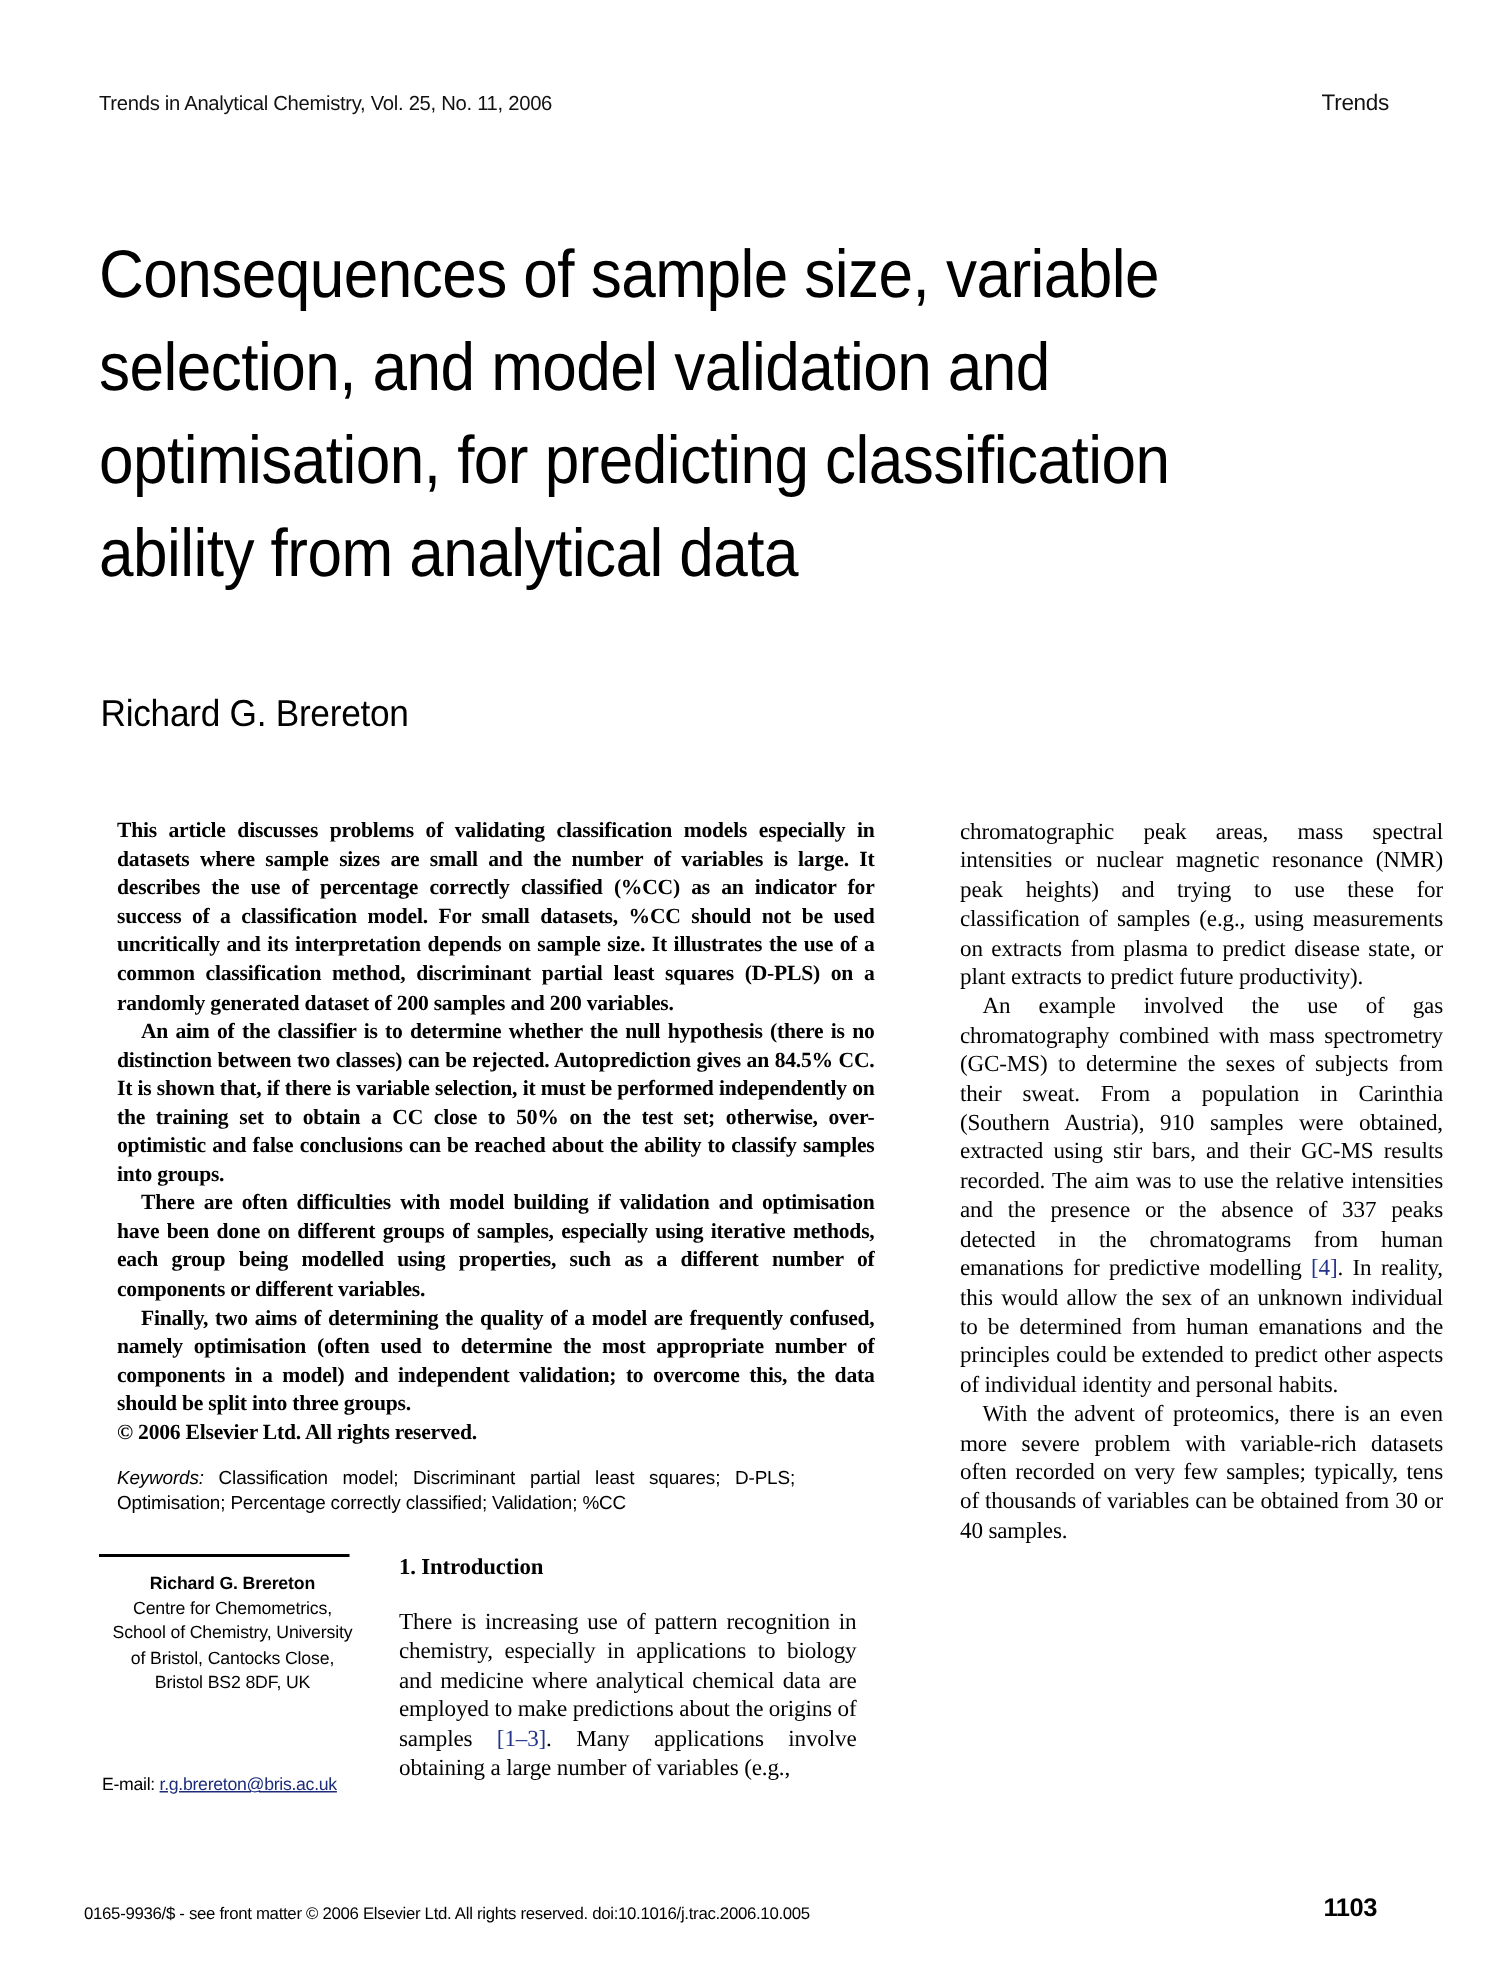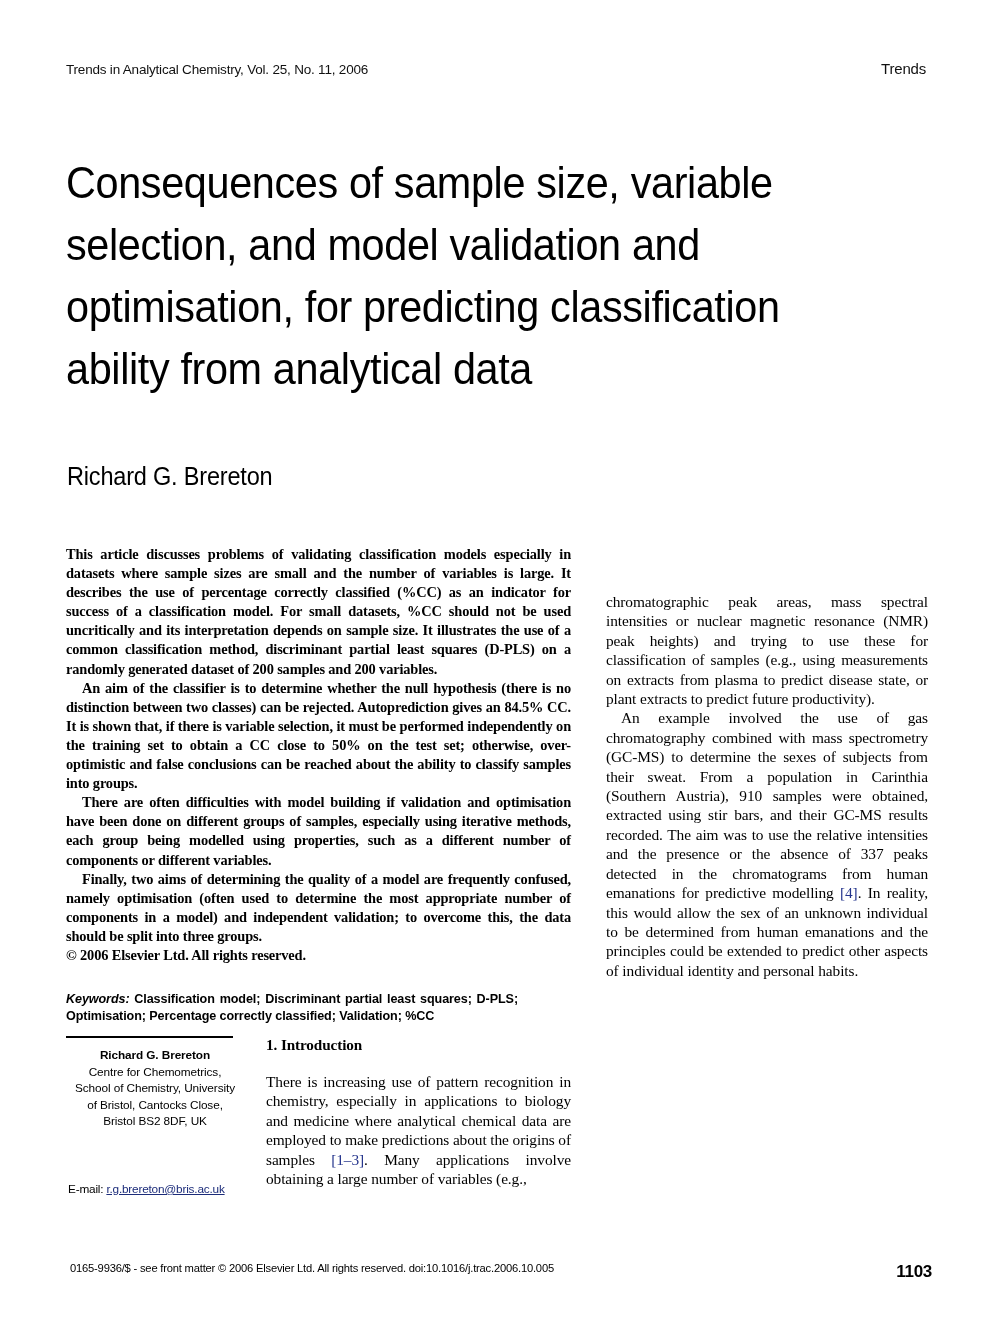--- a/index.html
+++ b/index.html
@@ -61,54 +61,52 @@
     font-size: 25px;
     letter-spacing: -0.2px;
     transform: scaleX(0.94);
     transform-origin: left top;
     color: #000;
   }
 
   
   .col-left {
     position: absolute;
-    left: 66px;
+    left: 78px;
     top: 545px;
     width: 505px;
   }
   .col-right {
     position: absolute;
-    left: 606px;
+    left: 640px;
     top: 545px;
     width: 322px;
-    margin-top: 47px;
   }
 
   
   .abstract {
     font-family: "Liberation Serif", "DejaVu Serif", serif;
     font-weight: bold;
     font-size: 14.4px;
     line-height: 19.1px;
     text-align: justify;
     letter-spacing: -0.15px;
   }
   .abstract p { margin: 0; text-indent: 0; }
   .abstract p + p { text-indent: 16px; }
   .abstract .copy { display: block; }
 
   .keywords {
-    margin-top: 26px;
+    margin-top: 12px;
     font-family: "Liberation Sans", "DejaVu Sans", sans-serif;
     font-size: 12.6px;
     line-height: 17px;
     text-align: justify;
     letter-spacing: -0.1px;
     width: 452px;
-    font-weight: bold;
   }
   .keywords i { font-style: italic; }
 
   
   .lower {
     position: absolute;
     left: 66px;
     top: 1036px;
     width: 505px;
   }
@@ -158,26 +156,26 @@
   .body-text p + p { text-indent: 15px; }
   .body-text i { font-style: italic; }
   a.ref, .ref {
     color: #24348c;
     text-decoration: none;
   }
 
   
   .footer {
     position: absolute;
-    left: 70px;
+    left: 56px;
     top: 1262px;
     width: 862px;
     display: flex;
     justify-content: space-between;
-    align-items: flex-start;
+    align-items: flex-end;
   }
   .footer .fl {
     font-family: "Liberation Sans", "DejaVu Sans", sans-serif;
     font-size: 11.2px;
     letter-spacing: -0.2px;
   }
   .footer .fr {
     font-family: "Liberation Sans", "DejaVu Sans", sans-serif;
     font-size: 17px;
     font-weight: bold;
@@ -231,20 +229,21 @@
           <p><span>There is increasing use of pattern recognition in chemistry, especially in applications to biology and medicine where analytical chemical data are employed to make predictions about the origins of samples </span><a class="ref" href="#">[1–3]</a><span>. Many applications involve obtaining a large number of variables (e.g.,</span></p>
         </div>
       </div>
     </div>
   </div>
 
   <div class="col-right">
     <div class="body-text">
       <p style="text-indent:0">chromatographic peak areas, mass spectral intensities or nuclear magnetic resonance (NMR) peak heights) and trying to use these for classification of samples (e.g., using measurements on extracts from plasma to predict disease state, or plant extracts to predict future productivity).</p>
       <p><span>An example involved the use of gas chromatography combined with mass spectrometry (GC-MS) to determine the sexes of subjects from their sweat. From a population in Carinthia (Southern Austria), 910 samples were obtained, extracted using stir bars, and their GC-MS results recorded. The aim was to use the relative intensities and the presence or the absence of 337 peaks detected in the chromatograms from human emanations for predictive modelling </span><a class="ref" href="#">[4]</a><span>. In reality, this would allow the sex of an unknown individual to be determined from human emanations and the principles could be extended to predict other aspects of individual identity and personal habits.</span></p>
+      <p>With the advent of proteomics, there is an even more severe problem with variable-rich datasets often recorded on very few samples; typically, tens of thousands of variables can be obtained from 30 or 40 samples.</p>
     </div>
   </div>
 
   <div class="footer">
     <span class="fl">0165-9936/$ - see front matter © 2006 Elsevier Ltd. All rights reserved.   doi:10.1016/j.trac.2006.10.005</span>
     <span class="fr">1103</span>
   </div>
 
 </div>
 

